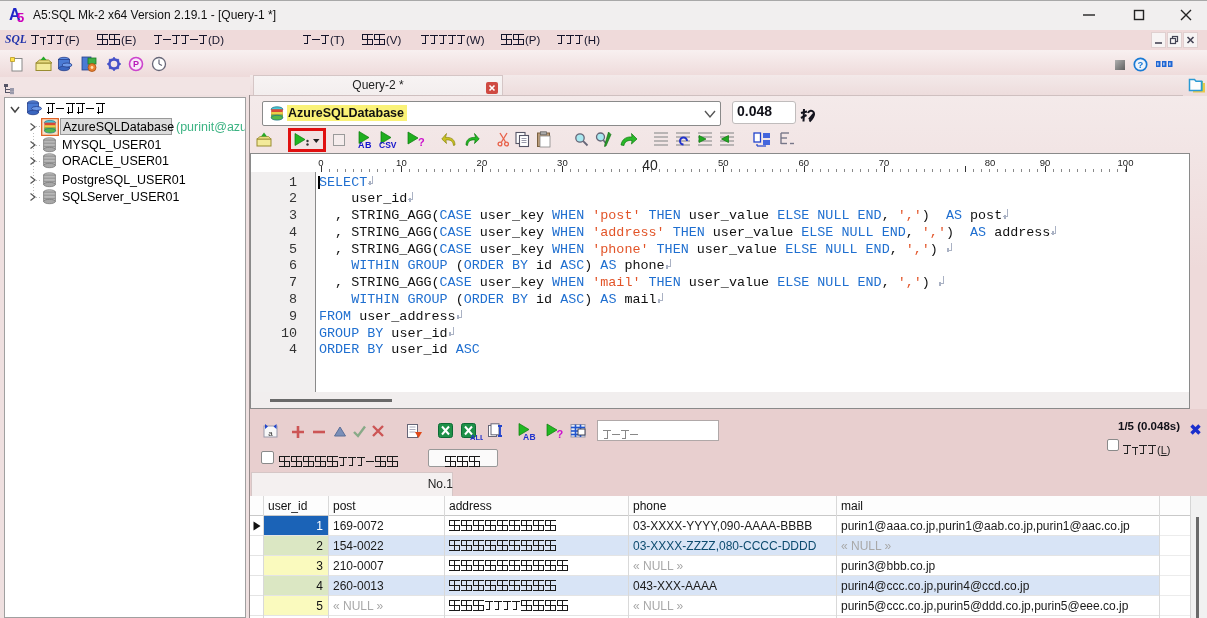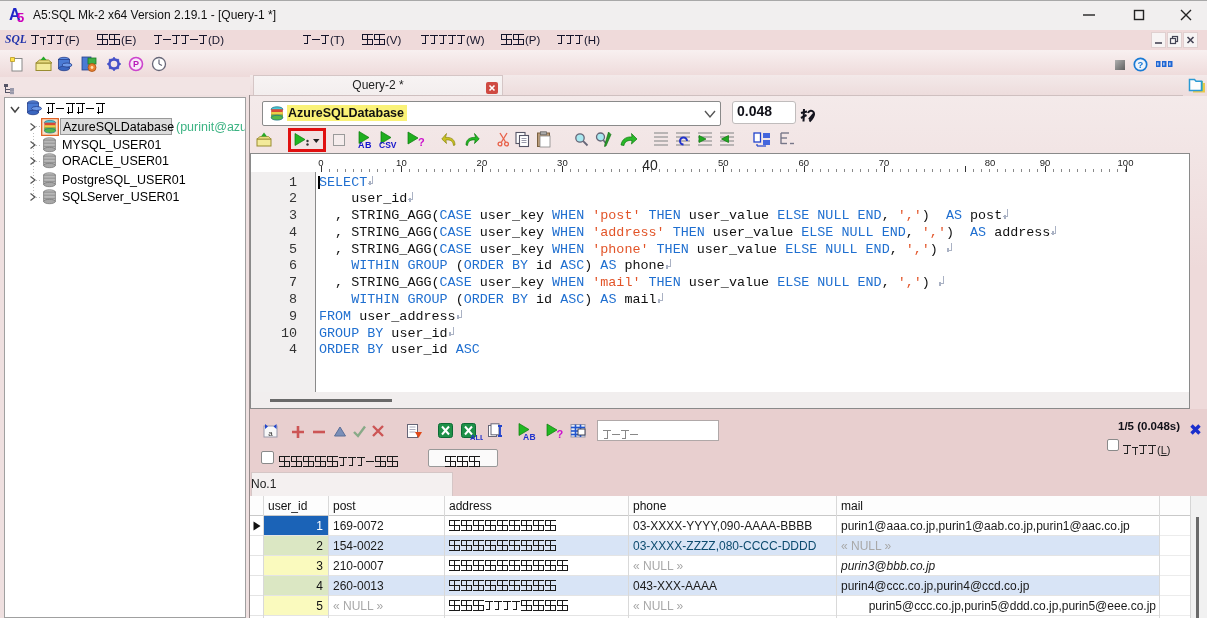--- a/index.html
+++ b/index.html
@@ -421,21 +421,21 @@
 <svg class="abs" style="left:1189px;top:423px;" width="13" height="13">
     <path d="M2.5 2.5 L10.5 10.5 M10.5 2.5 L2.5 10.5" stroke="#1a2ecc" stroke-width="3.4"></path>
     <circle cx="6.5" cy="6.5" r="1.8" fill="#1a2ecc"></circle>
   </svg>
 <div class="abs" style="left:1107px;top:439px;width:12px;height:12px;background:#fff;border:1px solid #8a8a8a;border-radius:2px;"></div>
 <div class="abs" style="left:1123px;top:440px;color:#222;"><b class="a"></b><b class="s"></b><b class="a"></b><b class="a"></b><span style="font-size:11px;">(<span style="text-decoration:underline;">L</span>)</span></div>
 <div class="abs" style="left:261px;top:451px;width:13px;height:13px;background:#fff;border:1px solid #8a8a8a;border-radius:2px;"></div>
 <div class="abs" style="left:279px;top:452px;color:#1a1a1a;"><b class="j"></b><b class="j"></b><b class="j"></b><b class="j"></b><b class="j"></b><b class="a"></b><b class="a"></b><b class="a"></b><b class="d"></b><b class="j"></b><b class="j"></b></div>
 <div class="abs" style="left:428px;top:449px;width:70px;height:18px;background:#fbfafa;border:1px solid #999;border-radius:2px;text-align:center;padding-top:2px;color:#1a1a1a;"><b class="j"></b><b class="j"></b><b class="j"></b></div>
 <div class="abs" style="left:251px;top:472px;width:202px;height:24px;background:#f4f0f0;border:1px solid #d5c6c6;border-bottom:none;"></div>
-<div class="abs" style="left:251px;top:477px;width:202px;text-align:left;font-size:12px;color:#222;">No.1</div>
+<div class="abs" style="left:251px;top:477px;width:202px;text-align:right;font-size:12px;color:#222;">No.1</div>
 <div class="abs" style="left:250px;top:496px;width:957px;height:122px;background:#fff;"></div>
 <div class="abs" style="left:250px;top:496px;width:940px;height:20px;background:#fdfdfd;border-bottom:1px solid #c9c9c9;"></div>
 <div class="abs" style="left:268px;top:499px;font-size:12px;color:#111;">user_id</div>
 <div class="abs" style="left:333px;top:499px;font-size:12px;color:#111;">post</div>
 <div class="abs" style="left:449px;top:499px;font-size:12px;color:#111;">address</div>
 <div class="abs" style="left:633px;top:499px;font-size:12px;color:#111;">phone</div>
 <div class="abs" style="left:841px;top:499px;font-size:12px;color:#111;">mail</div>
 <div class="abs" style="left:263px;top:496px;width:1px;height:122px;background:#d9d9d9;"></div>
 <div class="abs" style="left:328px;top:496px;width:1px;height:122px;background:#d9d9d9;"></div>
 <div class="abs" style="left:444px;top:496px;width:1px;height:122px;background:#d9d9d9;"></div>
@@ -458,37 +458,37 @@
 <div class="abs" style="left:449px;top:539px;width:176px;height:16px;font-size:12px;color:#1a1a1a;white-space:nowrap;overflow:hidden;"><b class="j"></b><b class="j"></b><b class="j"></b><b class="j"></b><b class="j"></b><b class="j"></b><b class="j"></b><b class="j"></b><b class="j"></b></div>
 <div class="abs" style="left:633px;top:539px;width:200px;height:16px;font-size:12px;color:#0c4a6e;white-space:nowrap;overflow:hidden;">03-XXXX-ZZZZ,080-CCCC-DDDD</div>
 <div class="abs" style="left:841px;top:539px;width:315px;height:16px;font-size:12px;color:#1a1a1a;white-space:nowrap;overflow:hidden;"><span style="color:#a8a8a8;">« NULL »</span></div>
 <div class="abs" style="left:250px;top:556px;width:13px;height:20px;background:#fff;border-bottom:1px solid #e4e4e4;"></div>
 <div class="abs" style="left:263px;top:556px;width:896px;height:20px;background:#ffffff;border-bottom:1px solid #e4e4e4;"></div>
 <div class="abs" style="left:1159px;top:556px;width:31px;height:20px;background:#fff;border-bottom:1px solid #ececec;"></div>
 <div class="abs" style="left:264px;top:556px;width:64px;height:19px;background:#fafabe;color:#111;text-align:right;font-size:12px;padding:3px 5px 0 0;">3</div>
 <div class="abs" style="left:333px;top:559px;width:108px;height:16px;font-size:12px;color:#1a1a1a;white-space:nowrap;overflow:hidden;">210-0007</div>
 <div class="abs" style="left:449px;top:559px;width:176px;height:16px;font-size:12px;color:#1a1a1a;white-space:nowrap;overflow:hidden;"><b class="j"></b><b class="j"></b><b class="j"></b><b class="j"></b><b class="j"></b><b class="j"></b><b class="j"></b><b class="j"></b><b class="j"></b><b class="j"></b></div>
 <div class="abs" style="left:633px;top:559px;width:200px;height:16px;font-size:12px;color:#1a1a1a;white-space:nowrap;overflow:hidden;"><span style="color:#a8a8a8;">« NULL »</span></div>
-<div class="abs" style="left:841px;top:559px;width:315px;height:16px;font-size:12px;color:#1a1a1a;white-space:nowrap;overflow:hidden;font-style:italic;">purin3@bbb.co.jp</div>
+<div class="abs" style="left:841px;top:559px;width:315px;height:16px;font-size:12px;color:#1a1a1a;white-space:nowrap;overflow:hidden;">purin3@bbb.co.jp</div>
 <div class="abs" style="left:250px;top:576px;width:13px;height:20px;background:#fff;border-bottom:1px solid #e4e4e4;"></div>
 <div class="abs" style="left:263px;top:576px;width:896px;height:20px;background:#d8e4f6;border-bottom:1px solid #e4e4e4;"></div>
 <div class="abs" style="left:1159px;top:576px;width:31px;height:20px;background:#fff;border-bottom:1px solid #ececec;"></div>
 <div class="abs" style="left:264px;top:576px;width:64px;height:19px;background:#dbe7c3;color:#111;text-align:right;font-size:12px;padding:3px 5px 0 0;">4</div>
 <div class="abs" style="left:333px;top:579px;width:108px;height:16px;font-size:12px;color:#1a1a1a;white-space:nowrap;overflow:hidden;">260-0013</div>
 <div class="abs" style="left:449px;top:579px;width:176px;height:16px;font-size:12px;color:#1a1a1a;white-space:nowrap;overflow:hidden;"><b class="j"></b><b class="j"></b><b class="j"></b><b class="j"></b><b class="j"></b><b class="j"></b><b class="j"></b><b class="j"></b><b class="j"></b></div>
 <div class="abs" style="left:633px;top:579px;width:200px;height:16px;font-size:12px;color:#1a1a1a;white-space:nowrap;overflow:hidden;">043-XXX-AAAA</div>
 <div class="abs" style="left:841px;top:579px;width:315px;height:16px;font-size:12px;color:#1a1a1a;white-space:nowrap;overflow:hidden;">purin4@ccc.co.jp,purin4@ccd.co.jp</div>
 <div class="abs" style="left:250px;top:596px;width:13px;height:20px;background:#fff;border-bottom:1px solid #e4e4e4;"></div>
 <div class="abs" style="left:263px;top:596px;width:896px;height:20px;background:#ffffff;border-bottom:1px solid #e4e4e4;"></div>
 <div class="abs" style="left:1159px;top:596px;width:31px;height:20px;background:#fff;border-bottom:1px solid #ececec;"></div>
 <div class="abs" style="left:264px;top:596px;width:64px;height:19px;background:#fafabe;color:#111;text-align:right;font-size:12px;padding:3px 5px 0 0;">5</div>
 <div class="abs" style="left:333px;top:599px;width:108px;height:16px;font-size:12px;color:#1a1a1a;white-space:nowrap;overflow:hidden;"><span style="color:#a8a8a8;">« NULL »</span></div>
 <div class="abs" style="left:449px;top:599px;width:176px;height:16px;font-size:12px;color:#1a1a1a;white-space:nowrap;overflow:hidden;"><b class="j"></b><b class="j"></b><b class="j"></b><b class="a"></b><b class="a"></b><b class="a"></b><b class="a"></b><b class="j"></b><b class="j"></b><b class="j"></b><b class="j"></b></div>
 <div class="abs" style="left:633px;top:599px;width:200px;height:16px;font-size:12px;color:#1a1a1a;white-space:nowrap;overflow:hidden;"><span style="color:#a8a8a8;">« NULL »</span></div>
-<div class="abs" style="left:841px;top:599px;width:315px;height:16px;font-size:12px;color:#1a1a1a;white-space:nowrap;overflow:hidden;text-align:right;">purin5@ccc.co.jp,purin5@ddd.co.jp,purin5@eee.co.jp</div>
+<div class="abs" style="left:841px;top:599px;width:315px;height:16px;font-size:12px;color:#1a1a1a;white-space:nowrap;overflow:hidden;">purin5@ccc.co.jp,purin5@ddd.co.jp,purin5@eee.co.jp</div>
 <div class="abs" style="left:263px;top:516px;width:1px;height:102px;background:#d9d9d9;"></div>
 <div class="abs" style="left:328px;top:516px;width:1px;height:102px;background:#d9d9d9;"></div>
 <div class="abs" style="left:444px;top:516px;width:1px;height:102px;background:#d9d9d9;"></div>
 <div class="abs" style="left:628px;top:516px;width:1px;height:102px;background:#d9d9d9;"></div>
 <div class="abs" style="left:836px;top:516px;width:1px;height:102px;background:#d9d9d9;"></div>
 <div class="abs" style="left:1159px;top:516px;width:1px;height:102px;background:#d9d9d9;"></div>
 <svg class="abs" style="left:252px;top:521px;" width="10" height="11">
     <path d="M1.5 0.5 L8.5 5 L1.5 9.5 z" fill="#111"></path>
   </svg>
 <div class="abs" style="left:1190px;top:496px;width:17px;height:122px;background:#f1f1f1;border-left:1px solid #d5d5d5;"></div>

